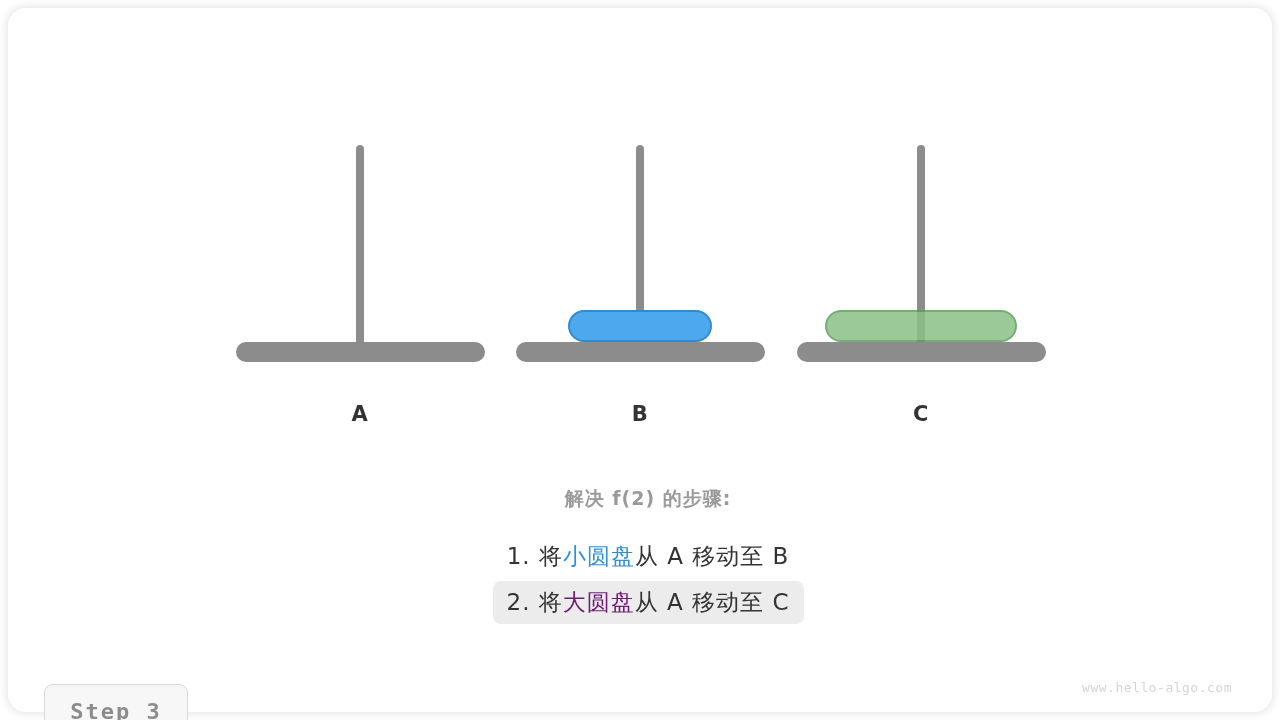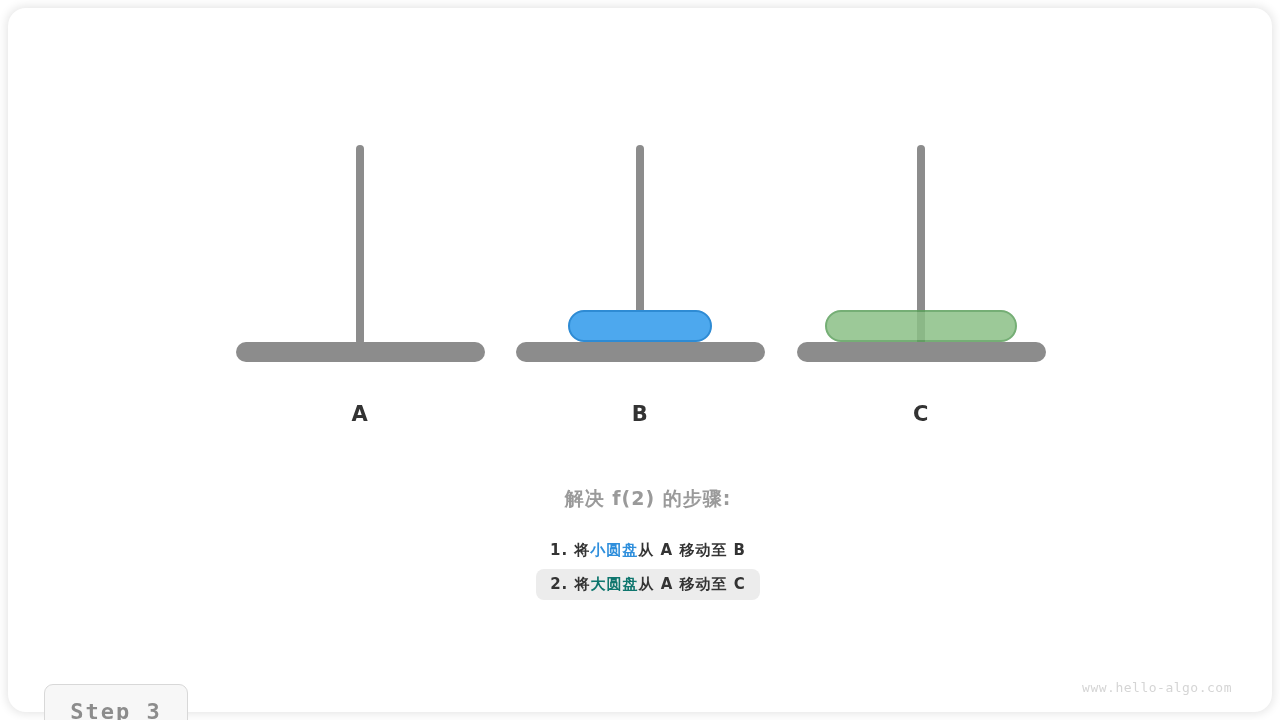--- a/index.html
+++ b/index.html
@@ -84,34 +84,34 @@
     position: absolute;
     left: 0;
     top: 527px;
     width: 1280px;
     display: flex;
     flex-direction: column;
     align-items: center;
     gap: 3px;
   }
   .step-row {
-    font-size: 15px;
-    font-weight: bold;
+    font-size: 23px;
+    font-weight: normal;
     color: #333333;
     letter-spacing: 1px;
     padding: 6px 14px;
     border-radius: 8px;
     white-space: nowrap;
     background: transparent;
   }
   .step-row.highlight {
     background: #ececec;
   }
   .tok-disc-small { color: #2f8fdc; }
-  .tok-disc-large { color: #0f766e; }
+  .tok-disc-large { color: #701a75; }
 
   
   .step-badge {
     position: absolute;
     left: 36px;
     top: 640px;
     width: 144px;
     height: 54px;
     box-sizing: border-box;
     background: #f7f7f7;

